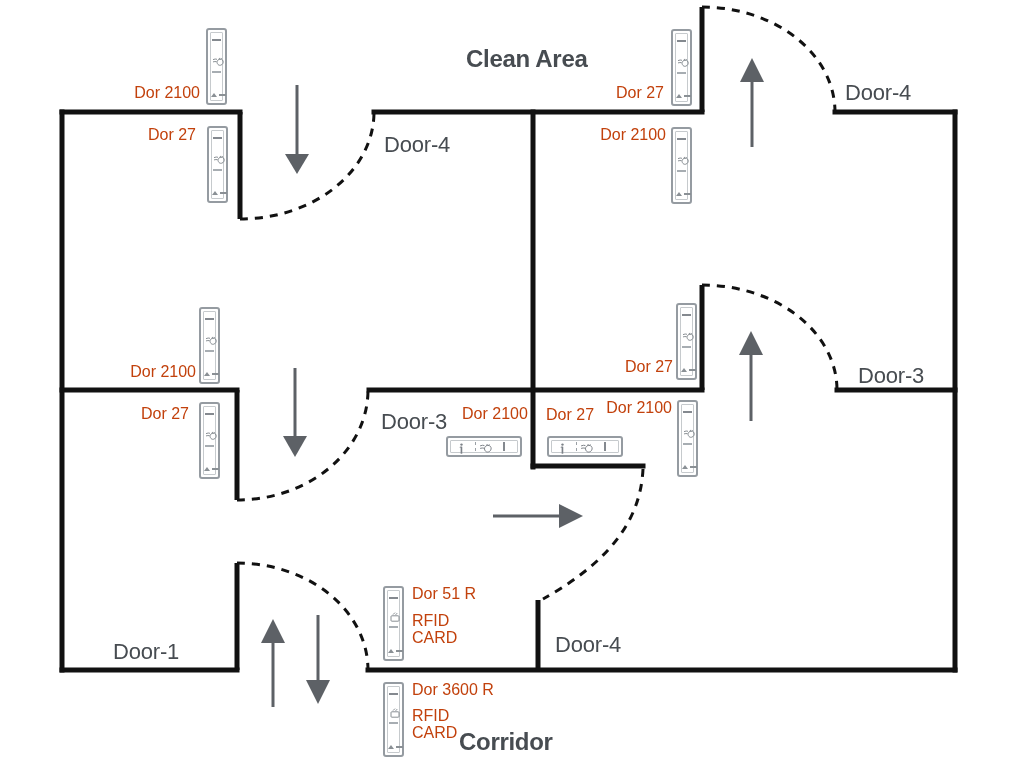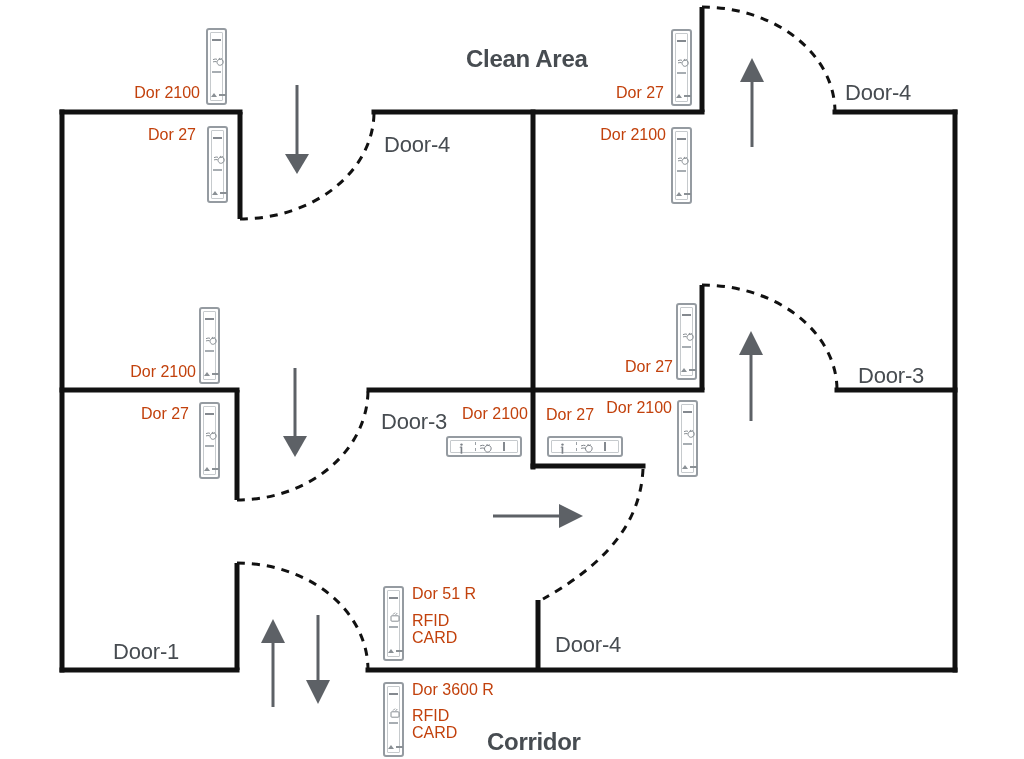--- a/index.html
+++ b/index.html
@@ -129,21 +129,21 @@
         <polygon stroke="none" points="261,643 285,643 273,619"></polygon>
       </g>
       <g>
         <line x1="318" y1="615" x2="318" y2="682"></line>
         <polygon stroke="none" points="306,680 330,680 318,704"></polygon>
       </g>
     </g>
   </svg>
 
   <div class="area-label" style="left:466px;top:46px">Clean Area</div>
-  <div class="area-label" style="left:487px;top:729px">Corridor</div>
+  <div class="area-label" style="left:459px;top:729px">Corridor</div>
 
   <div class="door-label" style="left:113px;top:632px">Door-1</div>
   <div class="door-label" style="left:555px;top:625px">Door-4</div>
   <div class="door-label" style="left:858px;top:356px">Door-3</div>
   <div class="door-label" style="left:845px;top:73px">Door-4</div>
   <div class="door-label" style="left:384px;top:125px">Door-4</div>
   <div class="door-label" style="left:381px;top:402px">Door-3</div>
 
   <div class="reader-label ra" style="left:120px;top:84px;width:80px">Dor 2100</div>
   <div class="reader-label ra" style="left:116px;top:126px;width:80px">Dor 27</div>

